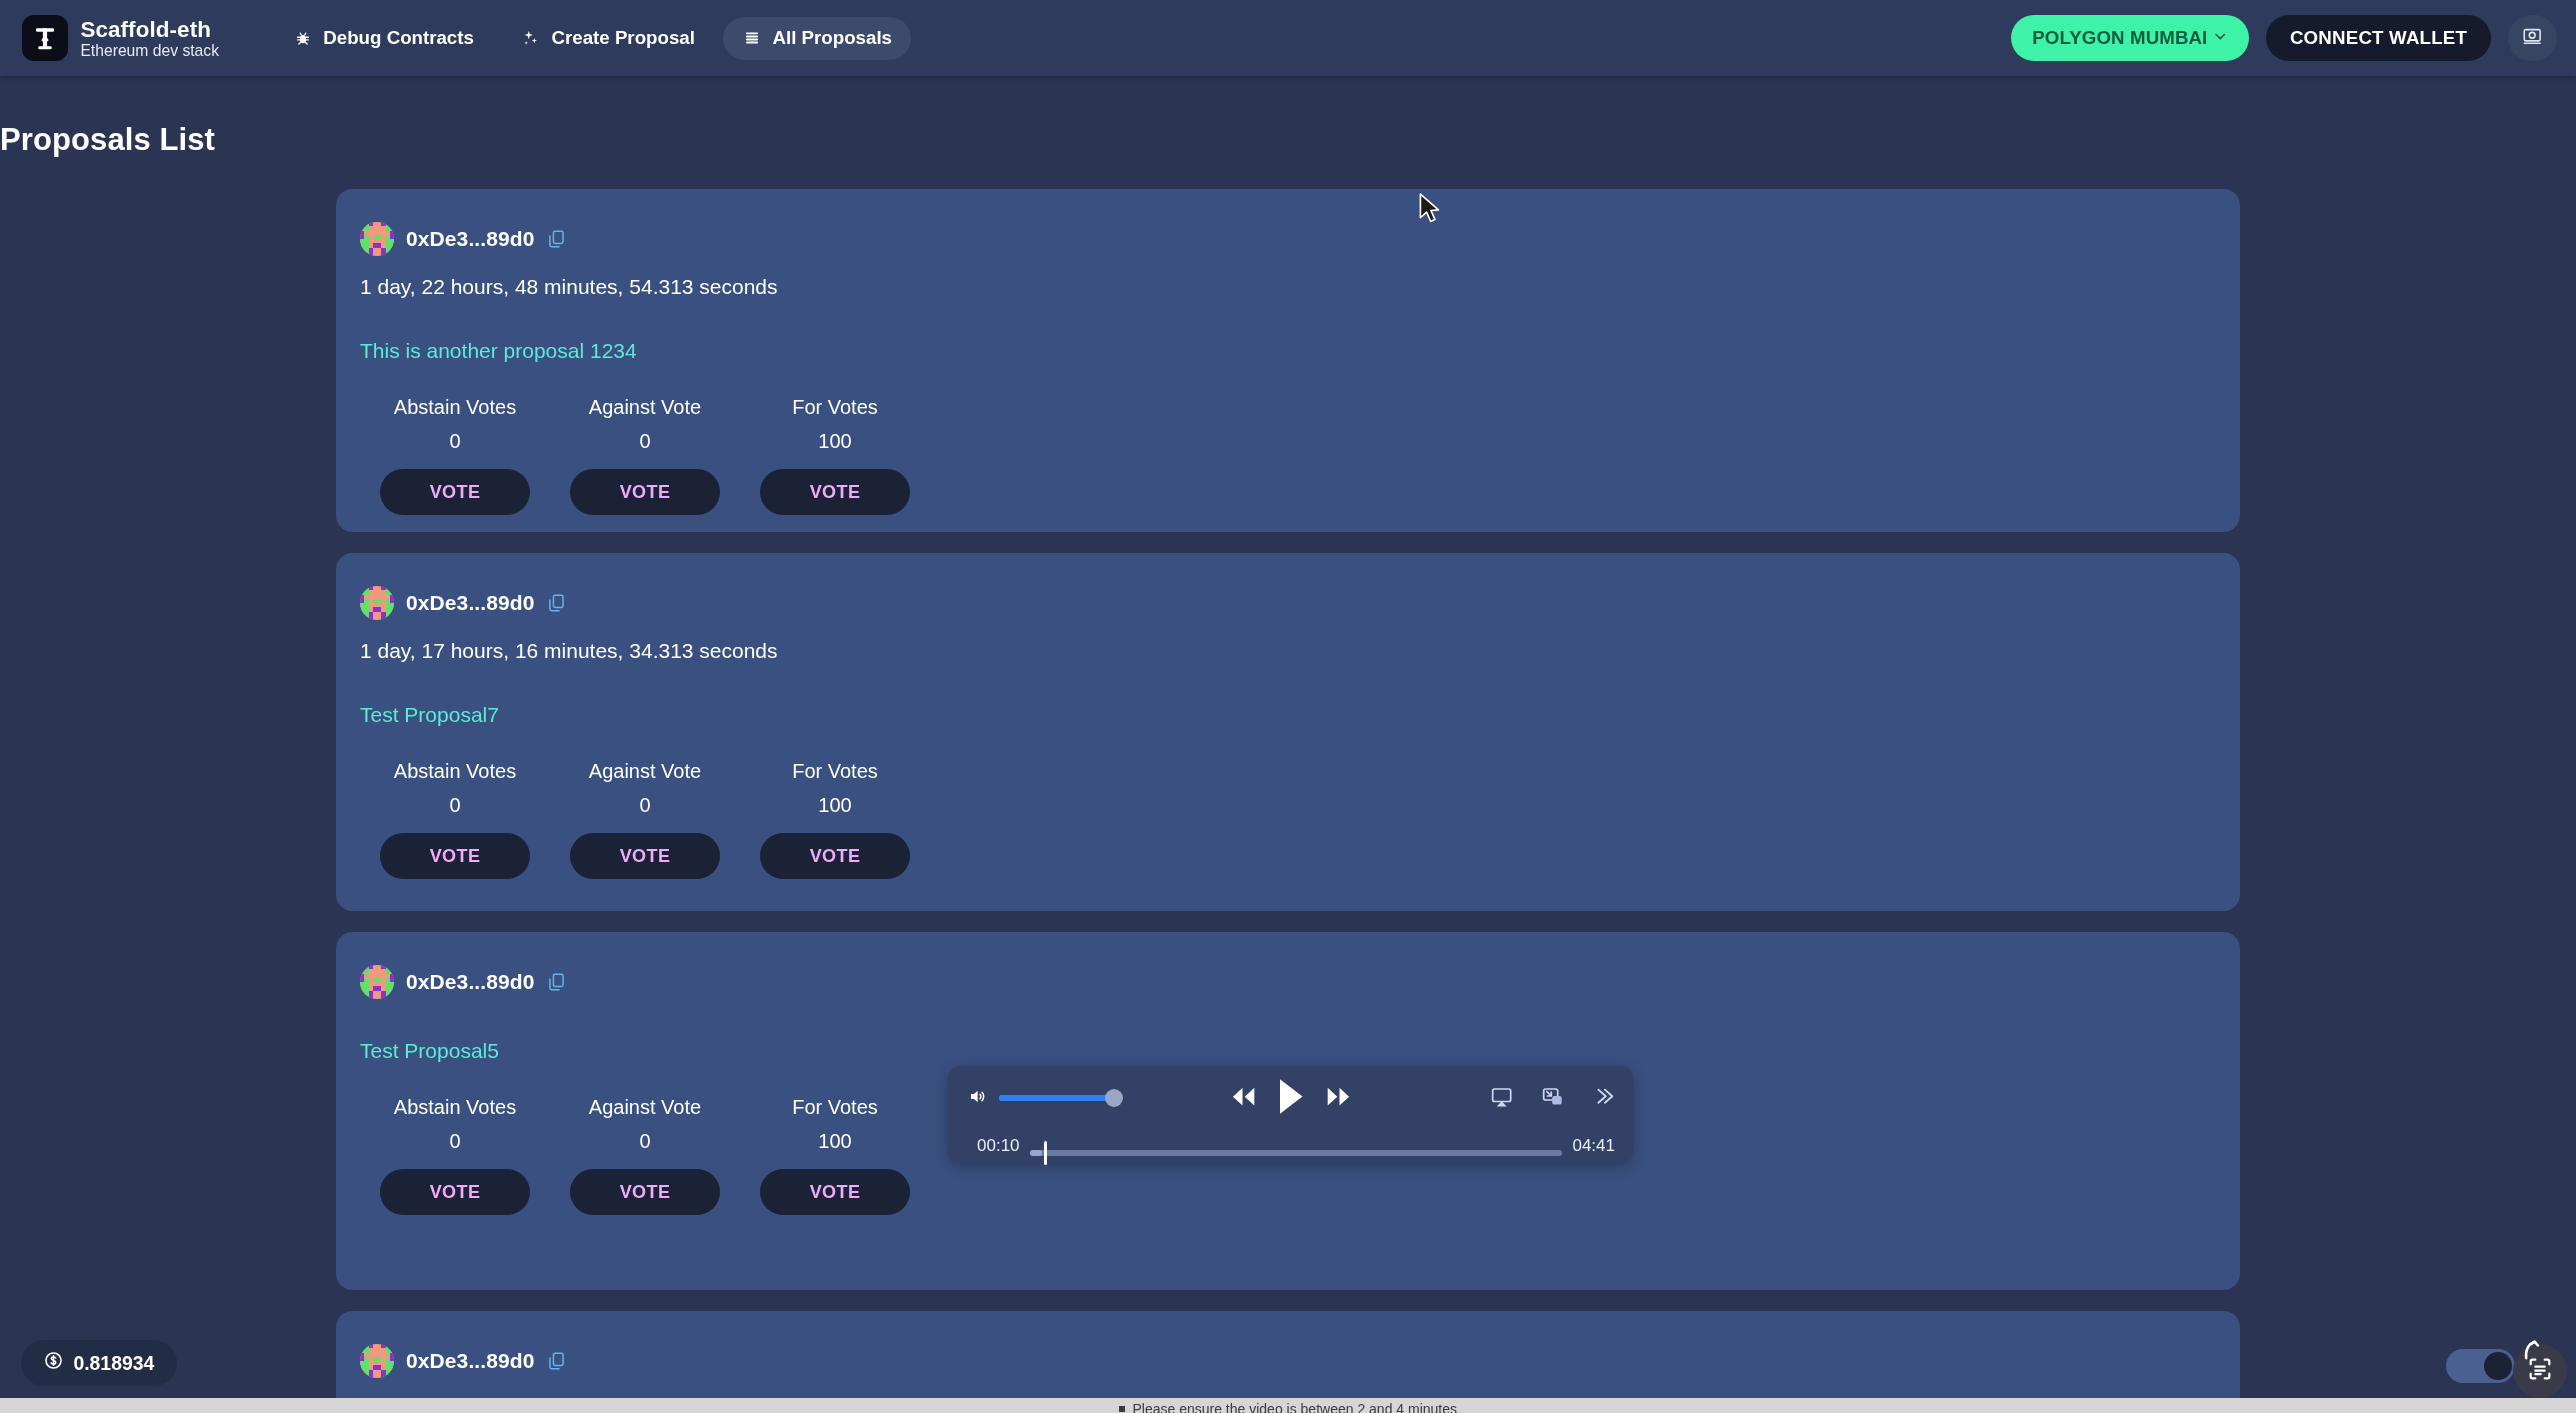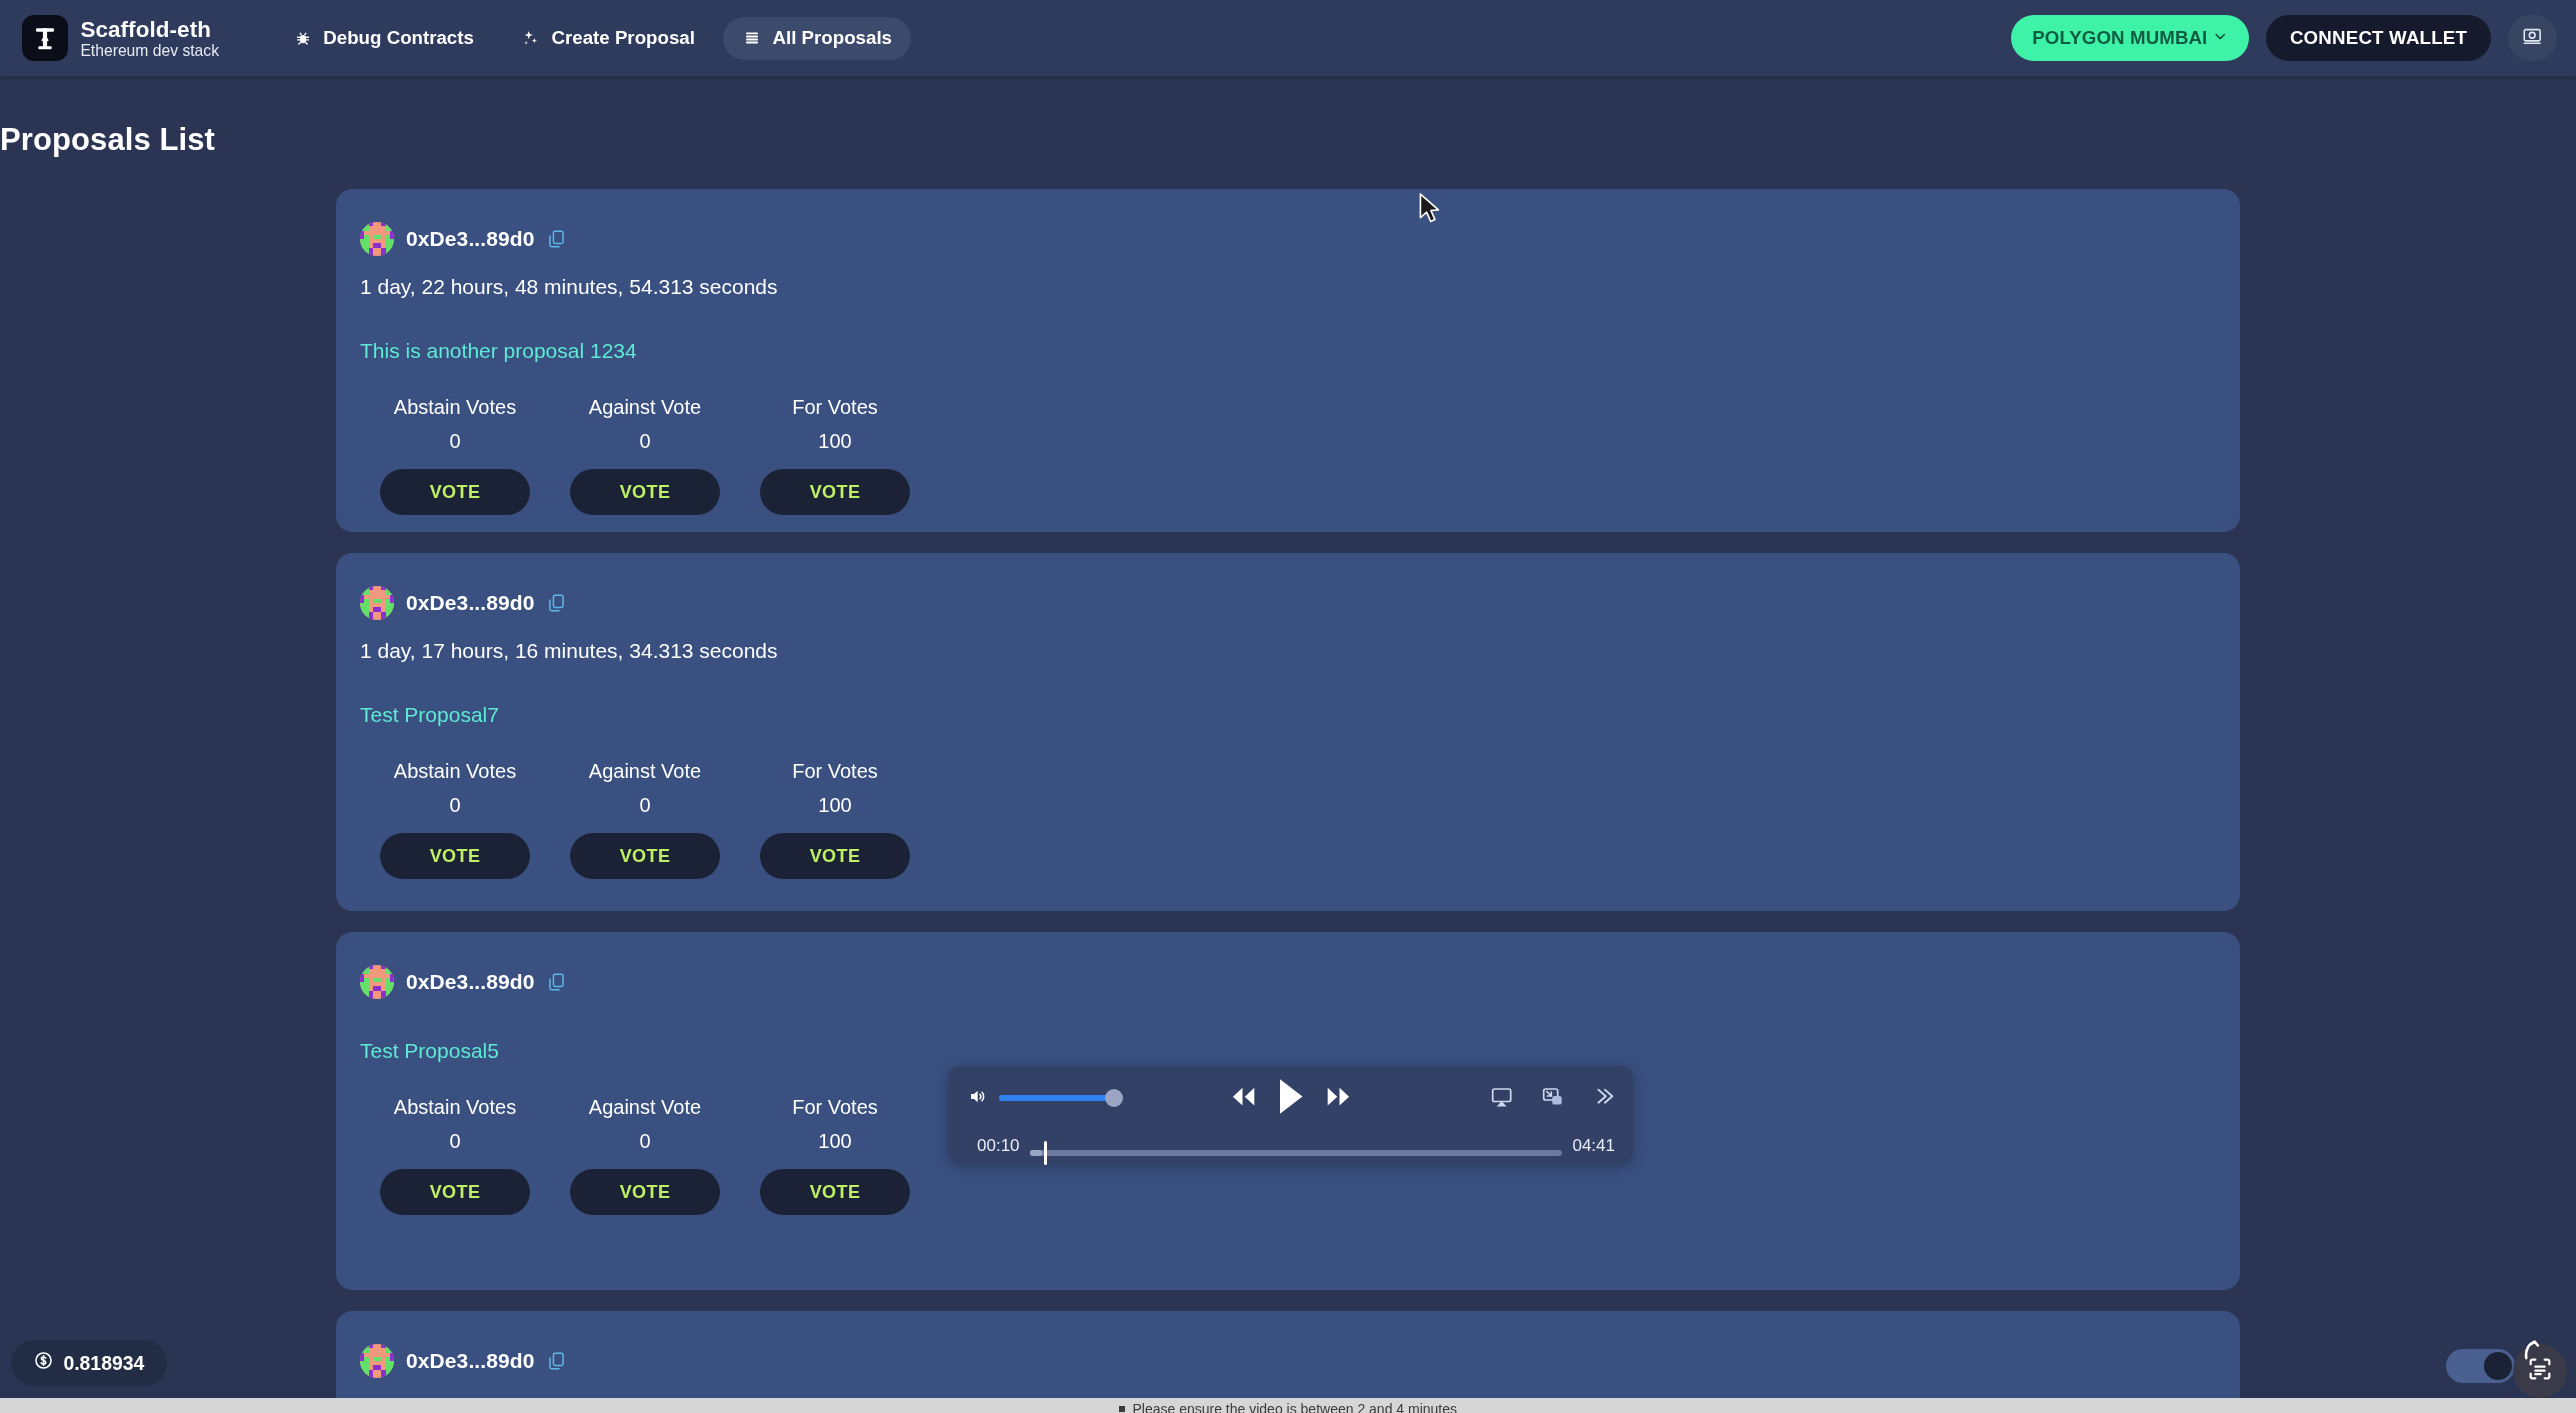--- a/index.html
+++ b/index.html
@@ -93,21 +93,21 @@
 
   .prop-time { margin-top: 19.4px; font-size: 21px; color: #ffffff; }
   .prop-desc { margin-top: 40px; font-size: 21px; color: #5eead4; }
 
   .votes { margin-top: 33px; display: flex; gap: 0; }
   .vote-col { width: 190px; display: flex; flex-direction: column; align-items: center; }
   .vote-label { font-size: 20px; color: #ffffff; white-space: nowrap; }
   .vote-count { font-size: 20px; color: #ffffff; margin-top: 10.5px; }
   .vote-btn {
     margin-top: 16.5px; width: 150px; height: 46px; border-radius: 23px;
-    background: #1b2236; color: #bef264;
+    background: #1b2236; color: #f0abfc;
     font-size: 18px; font-weight: bold; letter-spacing: 0.4px;
     border: none; cursor: pointer;
     display: flex; align-items: center; justify-content: center;
   }
 
   
   .player {
     position: absolute; left: 948px; top: 1066px;
     width: 685px; height: 97px;
     background: #334166; border-radius: 12px;
@@ -124,21 +124,21 @@
   .transport { position: absolute; left: 50%; transform: translateX(-50%); display: flex; align-items: center; gap: 16.5px; }
   .right-icons { margin-left: auto; display: flex; align-items: center; gap: 25.4px; }
   .player-row-bot { display: flex; align-items: flex-end; gap: 10.5px; height: 33px; margin-left: 11px; }
   .time-txt { font-size: 17px; color: #e9edf7; }
   .seek { flex: 1; height: 5.2px; border-radius: 3px; background: #6c7aa0; position: relative; }
   .seek-played { position: absolute; left: 0; top: 0; height: 5.2px; border-radius: 3px; background: #9aa6c4; width: 12px; }
   .seek-thumb { position: absolute; left: 13.5px; top: -9px; width: 3.7px; height: 24px; background: #ffffff; border-radius: 1.5px; }
 
   
   .balance-pill {
-    position: absolute; left: 11px; bottom: 28px;
+    position: absolute; left: 21px; bottom: 28px;
     height: 46px; padding: 0 22.4px; border-radius: 23px;
     background: #232c45; color: #ffffff;
     font-size: 19.4px; font-weight: bold;
     display: flex; align-items: center; gap: 9px;
     z-index: 25; cursor: pointer;
   }
   .toggle-sw {
     position: absolute; right: 61px; bottom: 31px;
     width: 69px; height: 34px; border-radius: 17px;
     background: #4a6091; z-index: 25; cursor: pointer;

